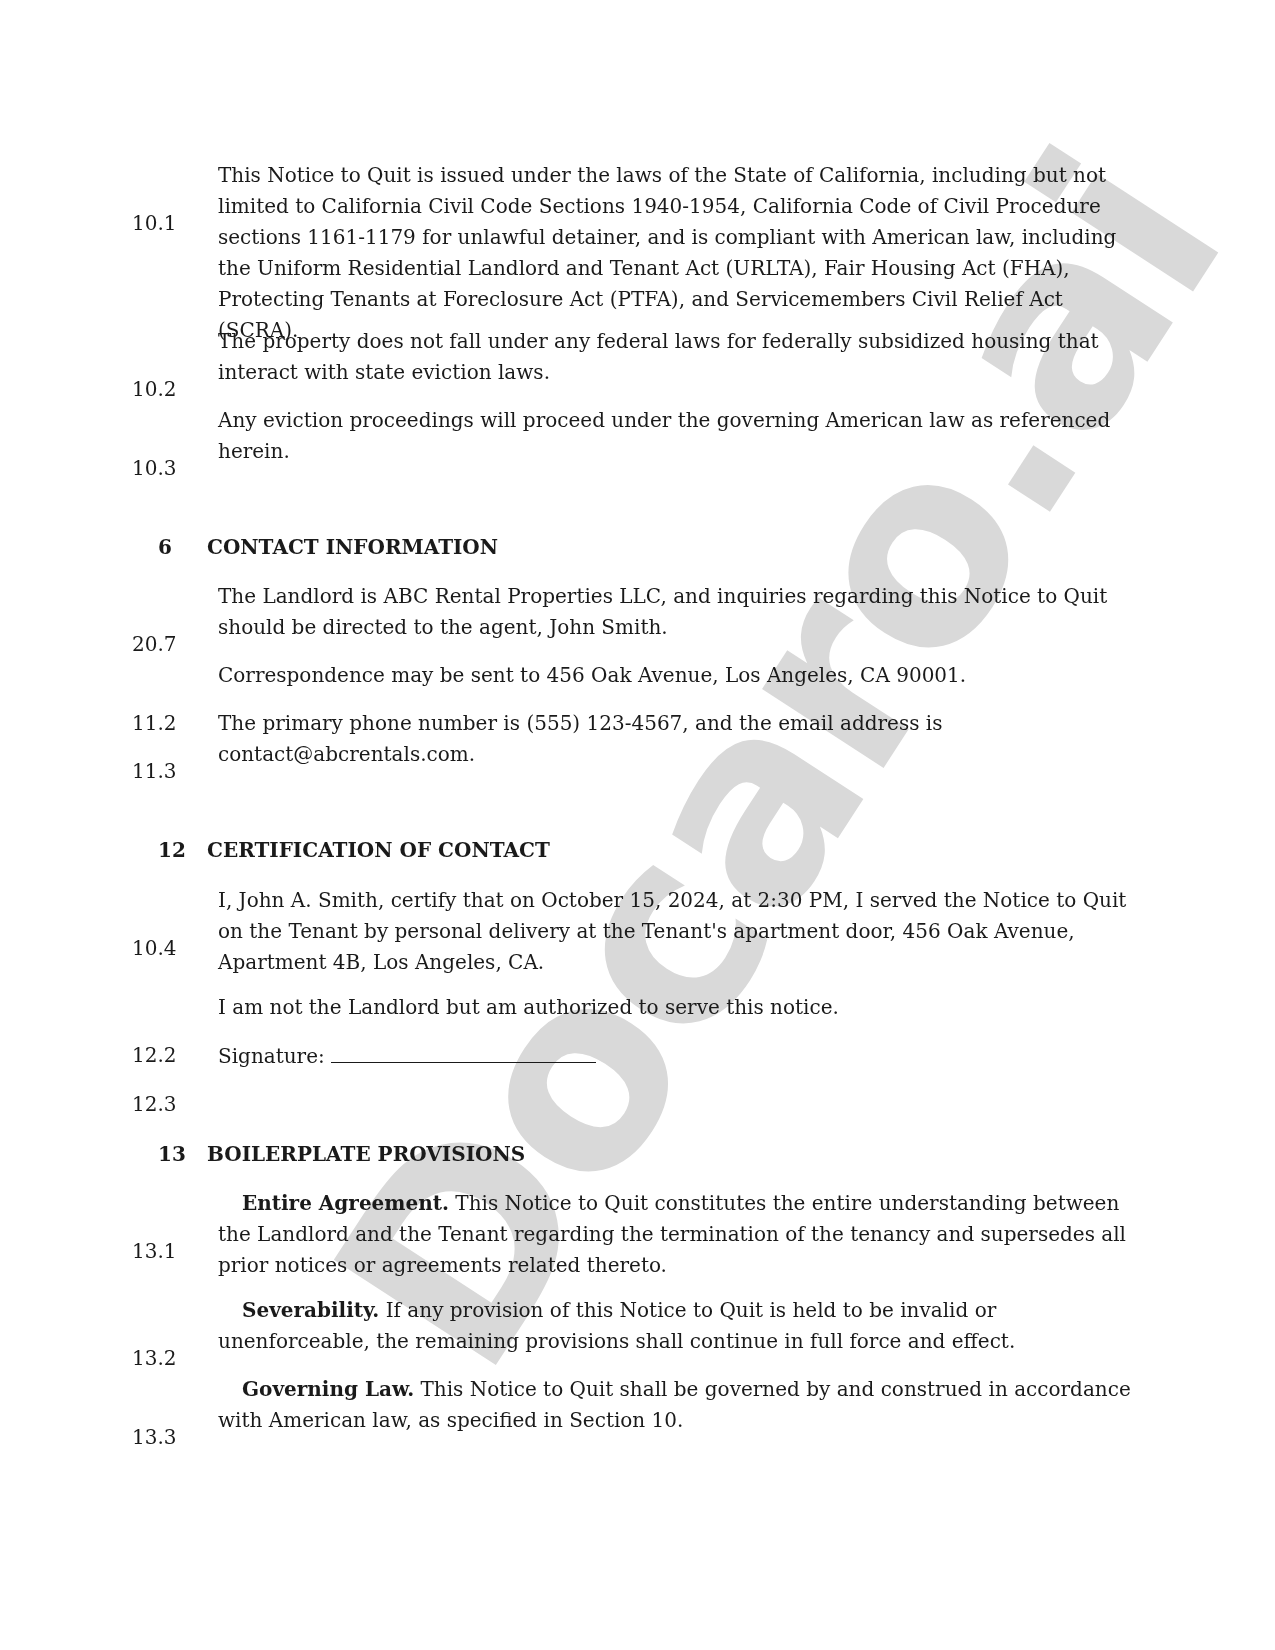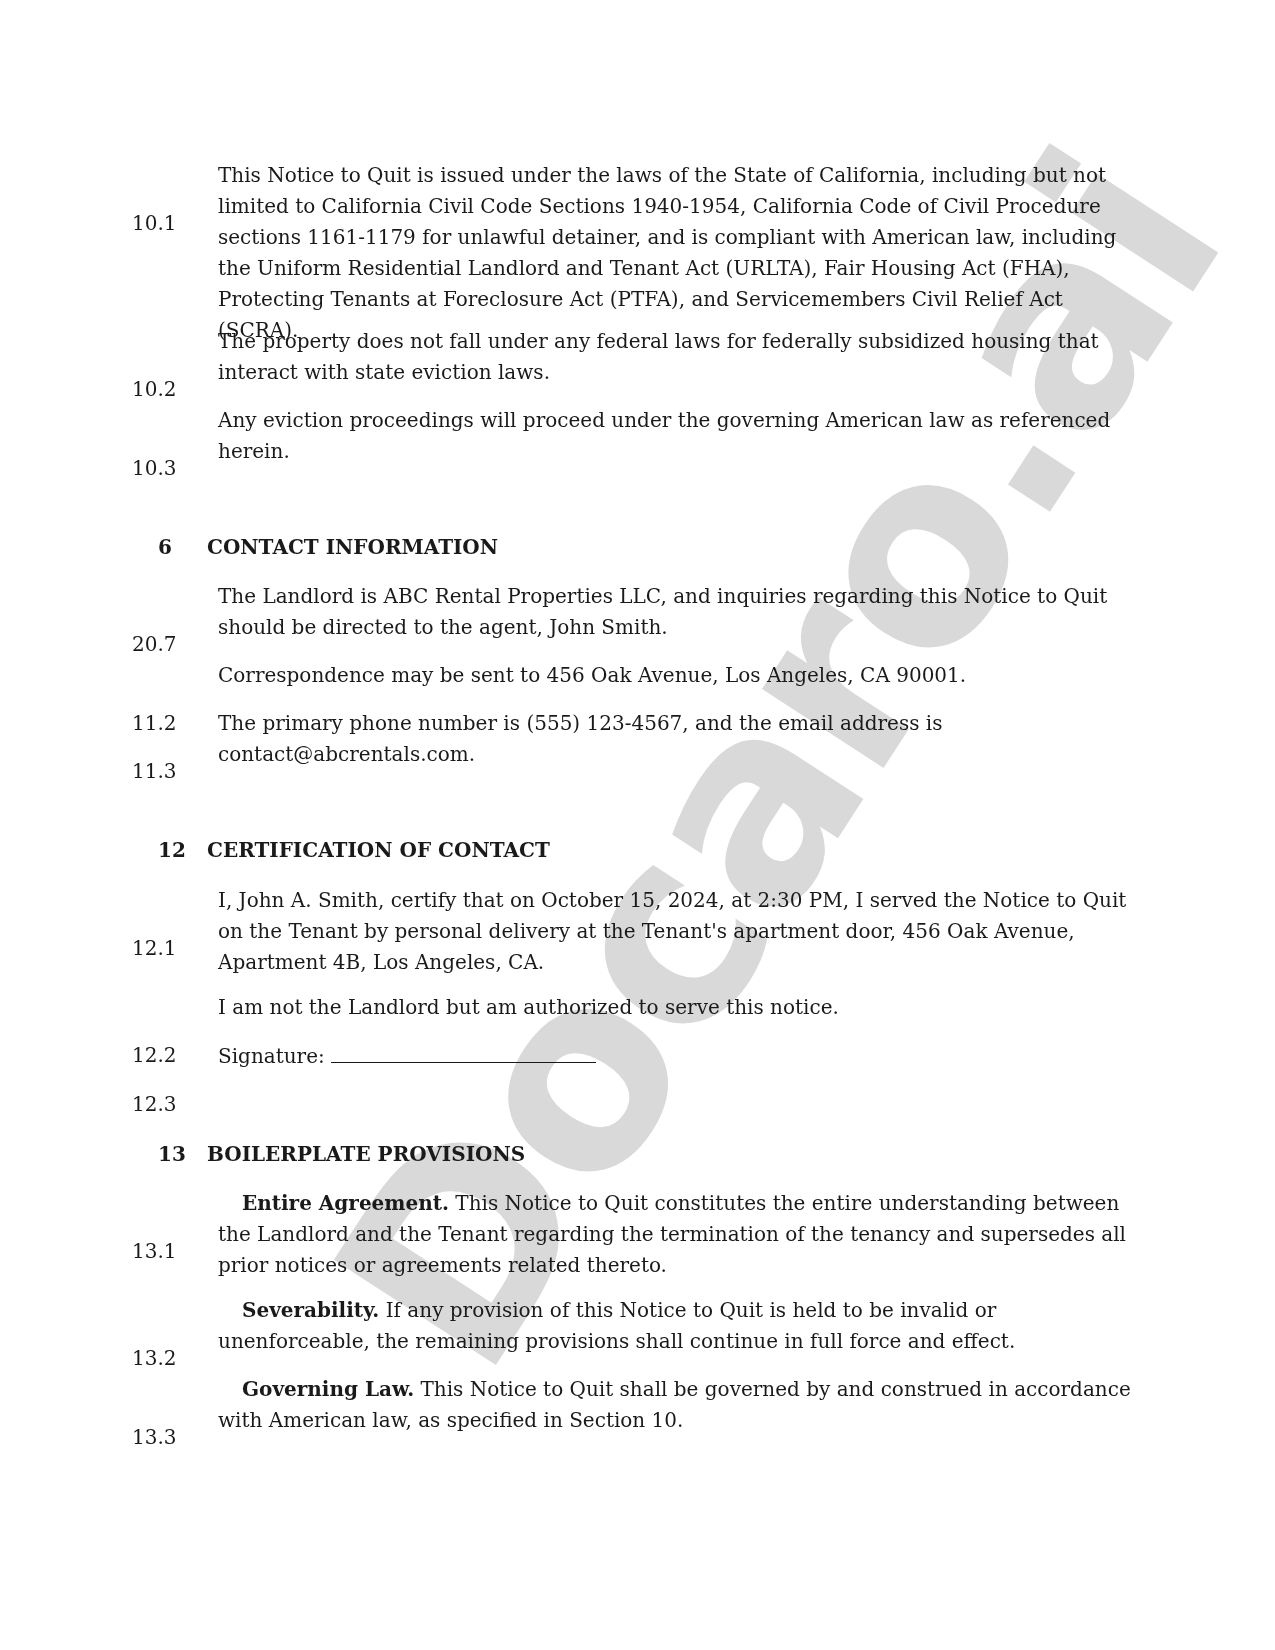--- a/index.html
+++ b/index.html
@@ -56,21 +56,21 @@
     <div class="item" style="top:708px">
       <span class="num">11.3</span>
       <span class="text">The primary phone number is (555) 123-4567, and the email address is contact@abcrentals.com.</span>
     </div>
 
     <div class="heading" style="top:835px">
       <span class="num">12</span>
       <span class="text">CERTIFICATION OF CONTACT</span>
     </div>
     <div class="item" style="top:885px">
-      <span class="num">12.1</span>
+      <span class="num">10.4</span>
       <span class="text">I, John A. Smith, certify that on October 15, 2024, at 2:30 PM, I served the Notice to Quit on the Tenant by personal delivery at the Tenant's apartment door, 456 Oak Avenue, Apartment 4B, Los Angeles, CA.</span>
     </div>
     <div class="item" style="top:992px">
       <span class="num">12.2</span>
       <span class="text">I am not the Landlord but am authorized to serve this notice.</span>
     </div>
     <div class="item" style="top:1041px">
       <span class="num">12.3</span>
       <span class="text">
         <span>Signature:</span>

